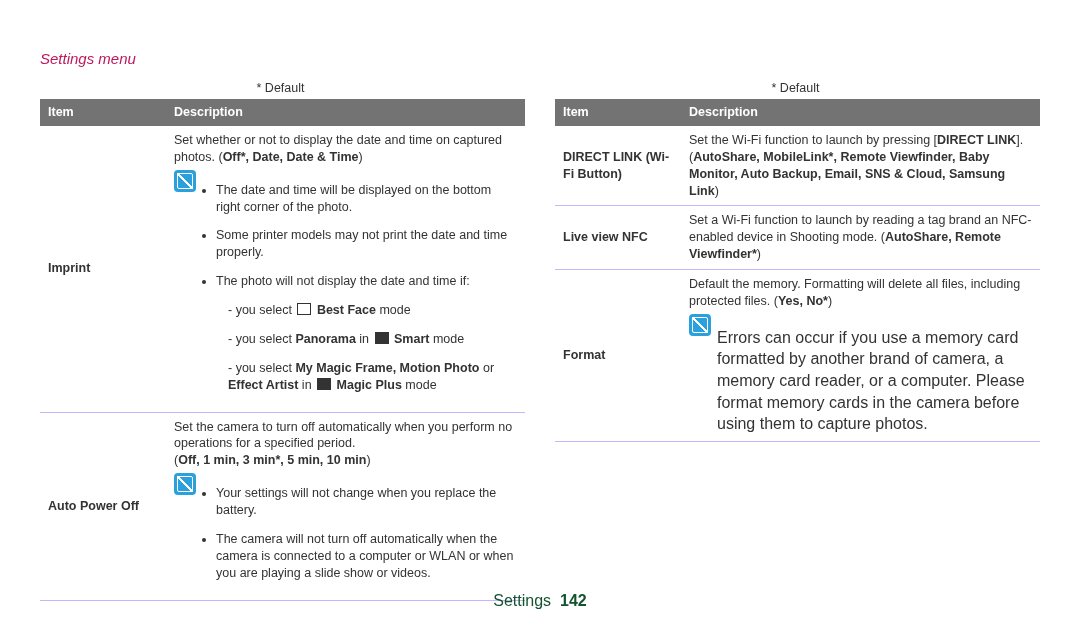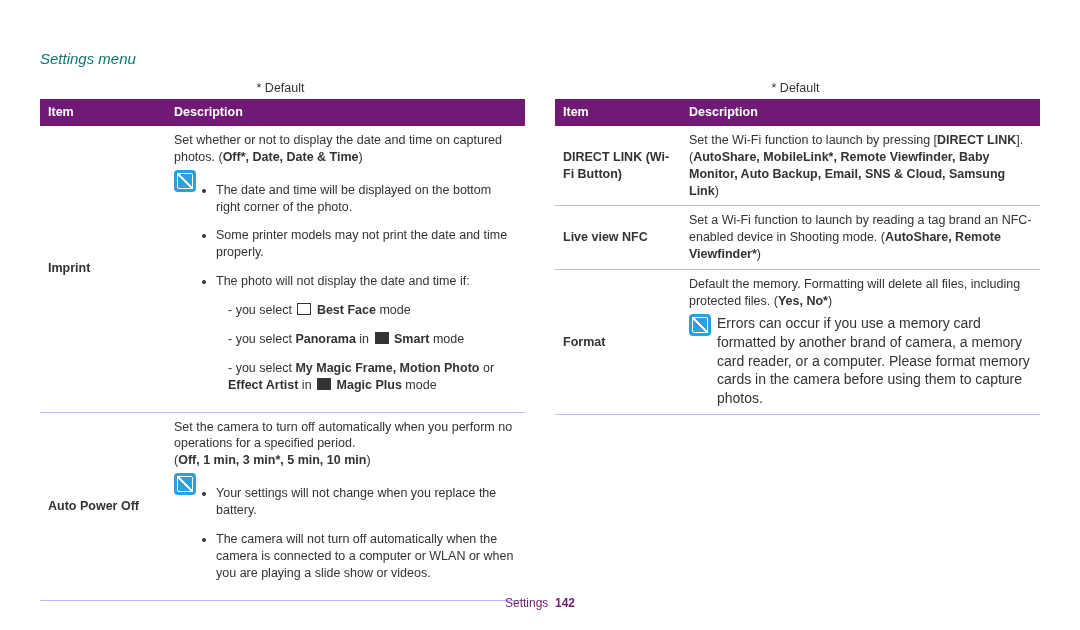--- a/index.html
+++ b/index.html
@@ -7,21 +7,21 @@
     padding: 0;
     font-family: Arial, Helvetica, sans-serif;
     color: #333;
     width: 1080px;
     height: 630px;
     position: relative;
     background: #fff;
   }
   .page-header {
     font-style: italic;
-    color: #0f766e;
+    color: #be185d;
     font-size: 15px;
     padding: 50px 48px 10px 40px;
   }
   .cols {
     display: flex;
     gap: 30px;
     padding: 0 40px;
   }
   .col { flex: 1; }
   .default-label {
@@ -30,21 +30,21 @@
     color: #333;
     margin: 4px 4px 4px 0;
   }
   table {
     width: 100%;
     border-collapse: collapse;
     font-size: 12.5px;
     line-height: 1.35;
   }
   th {
-    background: #701a75;
+    background: #737373;
     color: #fff;
     text-align: left;
     font-weight: bold;
     padding: 5px 8px;
     font-size: 12.5px;
   }
   th:first-child { width: 110px; }
   td {
     vertical-align: middle;
     padding: 6px 8px;
@@ -107,22 +107,22 @@
     margin: 0 2px;
     position: relative;
   }
   .inline-icon.light { background: #fff; }
   .footer {
     position: absolute;
     bottom: 20px;
     left: 0;
     right: 0;
     text-align: center;
-    font-size: 12px;
-    color: #701a75;
+    font-size: 16px;
+    color: #14532d;
   }
   .footer .num { font-weight: bold; }
   .opt { font-weight: bold; }
 </style>
 </head>
 <body>
 
 <div class="page-header">Settings menu</div>
 
 <div class="cols">
@@ -201,21 +201,21 @@
         <td>
           <span>Set a Wi-Fi function to launch by reading a tag brand an NFC-enabled device in Shooting mode. (</span><b>AutoShare, Remote Viewfinder*</b><span>)</span>
         </td>
       </tr>
       <tr>
         <td class="item">Format</td>
         <td>
           <span>Default the memory. Formatting will delete all files, including protected files. (</span><b>Yes, No*</b><span>)</span>
           <div class="noteblock">
             <div class="note-icon"></div>
-            <div style="font-size:14px;">Errors can occur if you use a memory card formatted by another brand of camera, a memory card reader, or a computer. Please format memory cards in the camera before using them to capture photos.</div>
+            <div style="font-size:16px;margin-top:13px;">Errors can occur if you use a memory card formatted by another brand of camera, a memory card reader, or a computer. Please format memory cards in the camera before using them to capture photos.</div>
           </div>
         </td>
       </tr>
     </tbody>
       </table>
   </div>
 </div>
 
 <div class="footer">
   <span>Settings</span>&nbsp;&nbsp;<span class="num">142</span>

